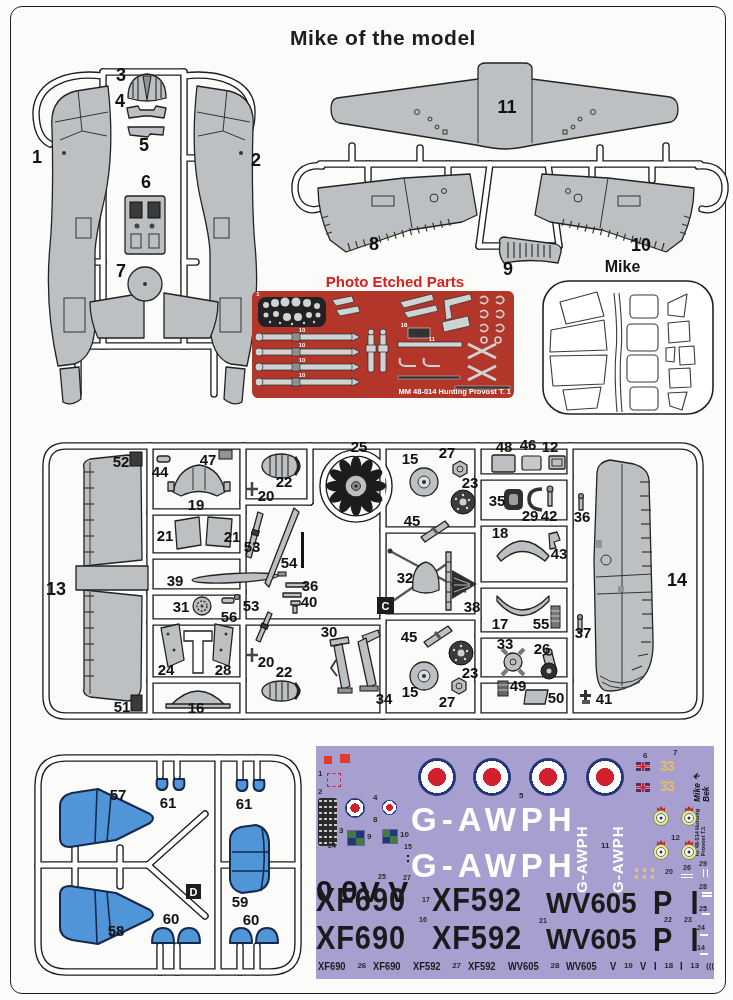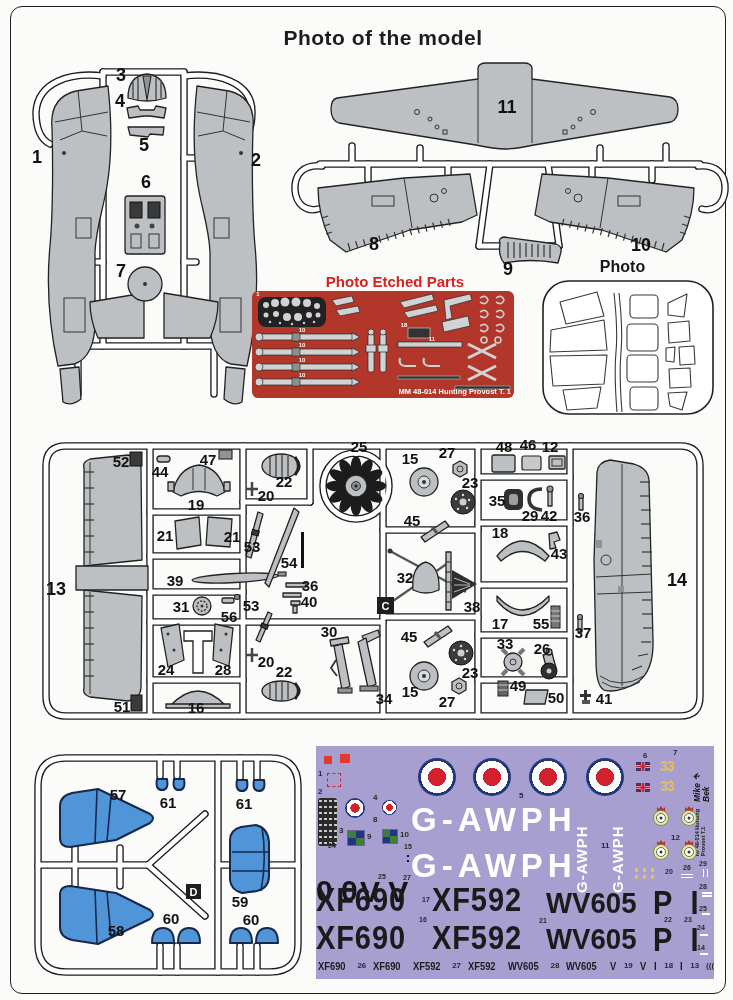--- a/index.html
+++ b/index.html
@@ -50,23 +50,23 @@
   .ydot{width:3px;height:4px;background:#e2bf63;}
   .rowsmall{left:2px;top:213px;width:392px;height:14px;display:flex;align-items:center;gap:7px;position:absolute;}
   .rowsmall span{position:static;white-space:nowrap;}
   .sm-code{font-size:11px;font-weight:bold;color:#1b1b1b;transform:scaleX(.85);transform-origin:left center;}
   .sm-num{font-size:8px;font-weight:bold;color:#2a2a2a;}
 </style>
 </head>
 <body>
 
 <div class="page-border"></div>
-<div class="h-title">Photo of the model</div>
+<div class="h-title">Mike of the model</div>
 <div class="pe-title">Photo Etched Parts</div>
-<div class="mask-title">Photo</div>
+<div class="mask-title">Mike</div>
 
 <svg width="733" height="1000" viewBox="0 0 733 1000" style="position:absolute;left:0;top:0;">
   <defs>
     <path id="pA1" d="M103,72 V346"></path>
       <path id="pA2" d="M184,72 V346"></path>
       <path id="pA3" d="M103,72 H184"></path>
     <path id="pA4" d="M103,76 C70,72 38,82 36,112 C36,132 42,140 50,144"></path>
     <path id="pA5" d="M184,76 C217,72 252,82 252,112 C252,130 246,140 238,144"></path>
     <path id="pA6" d="M60,346 H232"></path>
       <path id="pA7" d="M78,346 V394"></path>

